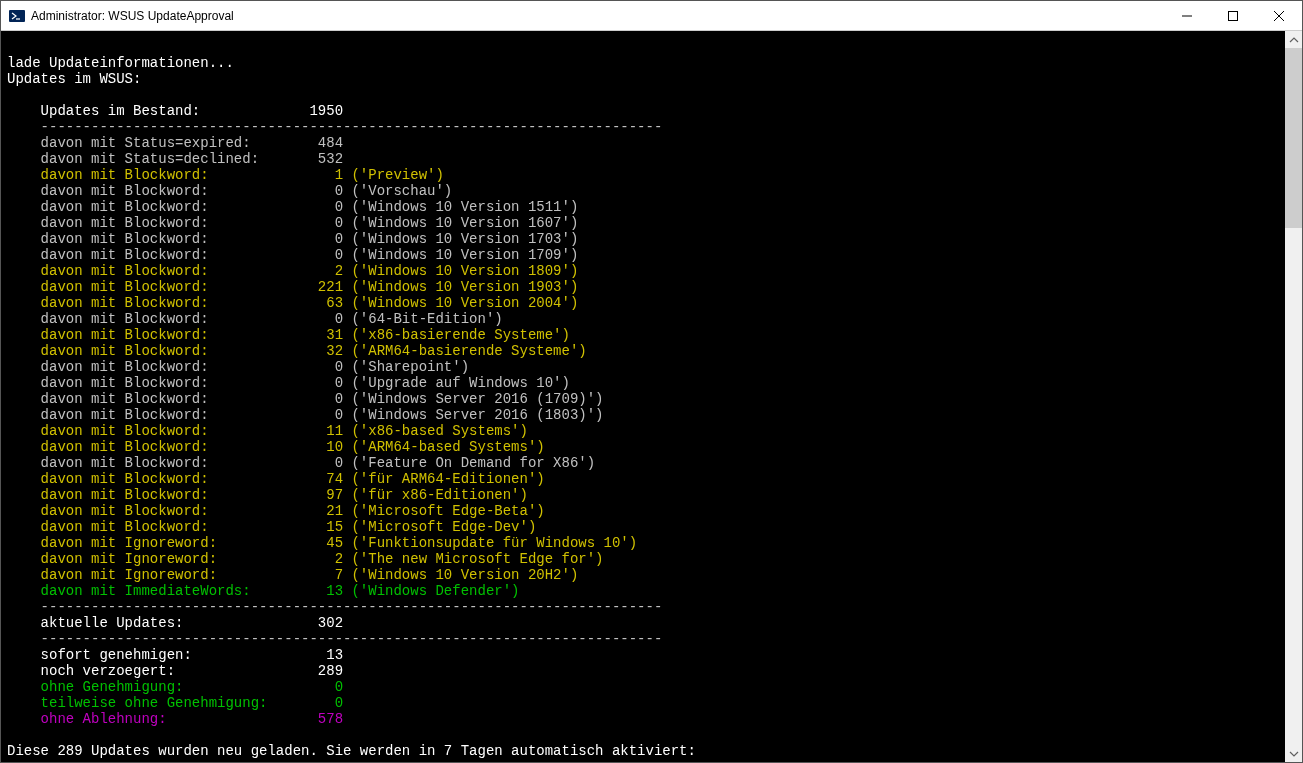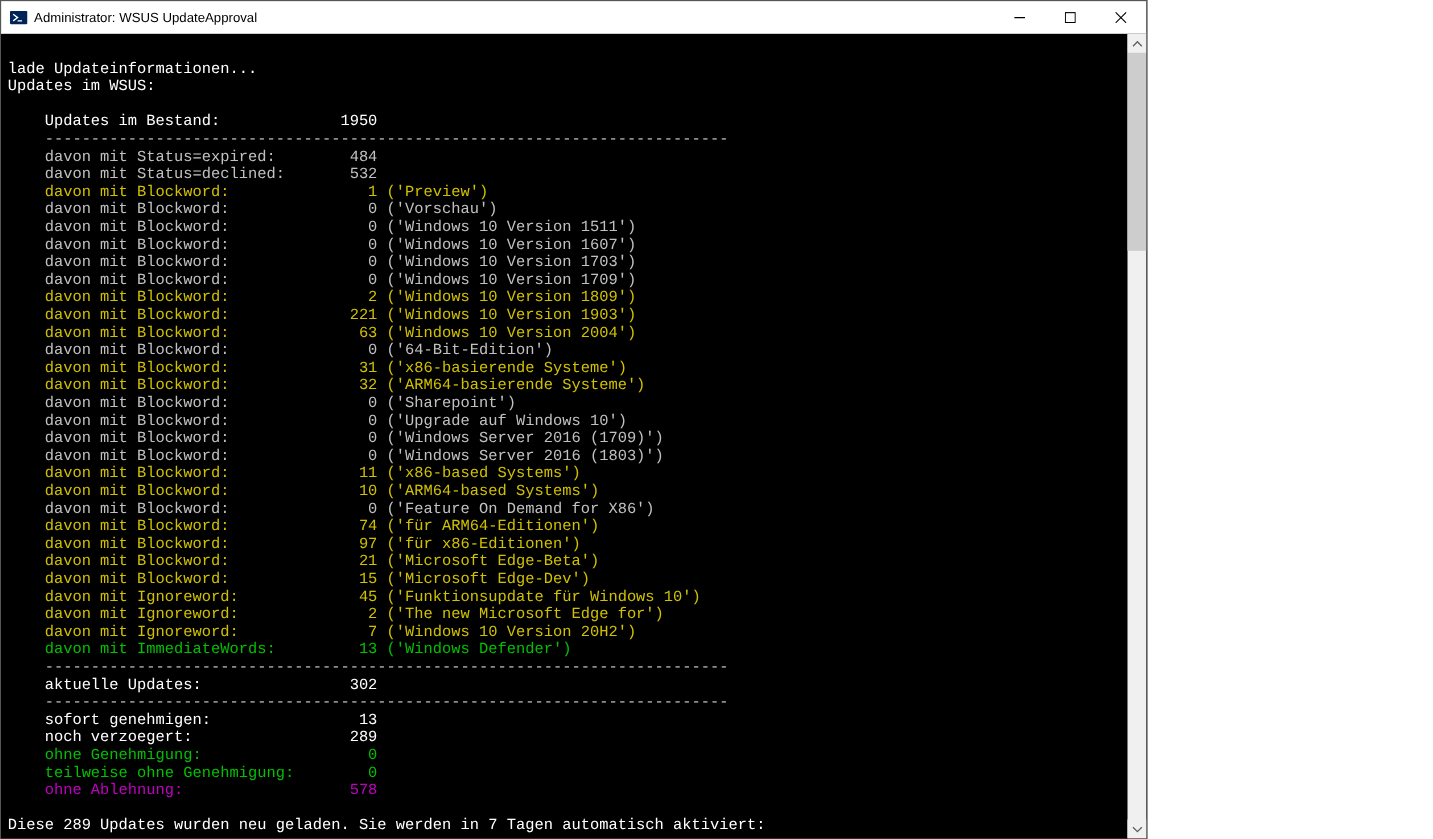--- a/index.html
+++ b/index.html
@@ -2,21 +2,21 @@
 <html><head>
 <meta charset="utf-8">
 <style>
   * { margin: 0; padding: 0; box-sizing: border-box; }
   body {
     font-family: "Segoe UI", Tahoma, sans-serif;
     background: #ffffff;
     overflow: hidden;
   }
   .window {
-    width: 1043px;
+    width: 1303px;
     height: 763px;
     display: flex;
     flex-direction: column;
     border: 1px solid #555;
     background: #000;
   }
   .titlebar {
     height: 30px;
     background: #ffffff;
     display: flex;

